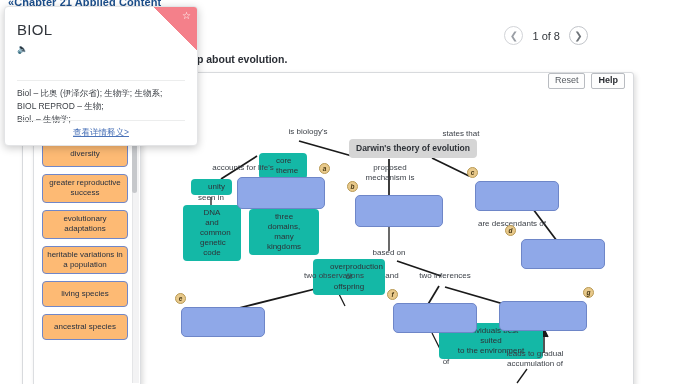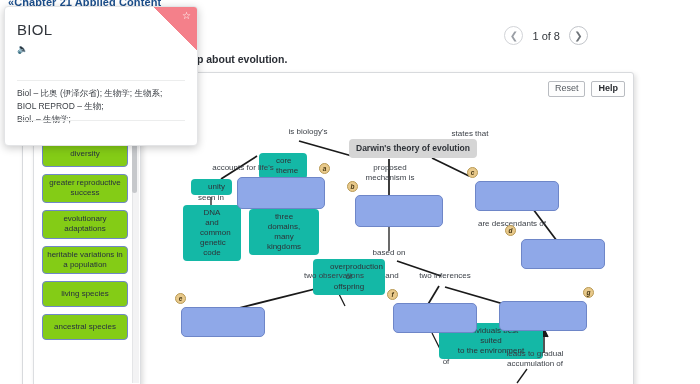--- a/index.html
+++ b/index.html
@@ -37,41 +37,41 @@
   }
 
   
   .activity-panel {
     position: absolute; left: 22px; top: 72px;
     width: 612px; height: 320px;
     border: 1px solid #d8dadd; border-radius: 3px;
     background: #fff;
     box-shadow: 2px 2px 5px rgba(0,0,0,.13);
   }
-  .panel-toolbar { position:absolute; right: 8px; top: 8px; display:flex; gap:6px; }
+  .panel-toolbar { position:absolute; right: 8px; top: 0; display:flex; gap:6px; }
   .tool-btn {
     font-size: 9px; color:#555a60; background:#fdfdfd;
     border:1px solid #b9bcc1; border-radius:2px;
     padding: 2px 6px 3px; line-height:1;
   }
   .tool-btn.help { font-weight:bold; color:#2a2d32; }
 
   
   .wordbank {
     position: absolute; left: 10px; top: 28px;
     width: 108px; height: 284px;
     border: 1px solid #dcdee1; background:#fff;
     box-shadow: 2px 2px 5px rgba(0,0,0,.14);
     overflow: hidden;
   }
   .wordbank-scroll { position:absolute; inset:0 0 0 0; padding: 6px 10px 6px 6px; }
   .wb-item {
     width: 86px; min-height: 26px;
     margin: 0 0 7px 2px;
-    background: #84cc16; border: 1px solid #7087c9;
+    background: #fdba74; border: 1px solid #7087c9;
     border-radius: 4px;
     display:flex; align-items:center; justify-content:center;
     text-align:center; font-size: 8px; color:#27303f;
     line-height: 1.3; padding: 3px 4px;
   }
   .wb-track {
     position:absolute; right:1px; top:1px; bottom:1px; width:7px;
     background:#f3f3f4; border-left:1px solid #e4e5e7;
   }
   .wb-thumb { position:absolute; right:2px; top:30px; width:5px; height:60px;
@@ -217,21 +217,21 @@
 common
 genetic code</div>
       <div class="node n-gray" style="left:100px; top:108px; width:70px;">three domains,
 many kingdoms</div>
       <div class="node n-gray" style="left:164px; top:158px; width:72px;">overproduction
 of offspring</div>
       <div class="node n-gray" style="left:290px; top:222px; width:104px;">individuals best suited
 to the environment</div>
 
       <div class="node n-link" style="left:132px; top:26px; width:54px;">is biology's</div>
-      <div class="node n-link" style="left:297px; top:28px; width:48px;">states that</div>
+      <div class="node n-link" style="left:288px; top:28px; width:48px;">states that</div>
       <div class="node n-link" style="left:212px; top:62px; width:58px;">proposed
 mechanism is</div>
       <div class="node n-link" style="left:56px; top:62px; width:76px;">accounts for life's</div>
       <div class="node n-link" style="left:44px; top:92px; width:36px;">seen in</div>
       <div class="node n-link" style="left:114px; top:95px; width:36px;">seen in</div>
       <div class="node n-link" style="left:318px; top:118px; width:90px;">are descendants of</div>
       <div class="node n-link" style="left:218px; top:147px; width:44px;">based on</div>
       <div class="node n-link" style="left:146px; top:170px; width:78px;">two observations</div>
       <div class="node n-link" style="left:232px; top:170px; width:22px;">and</div>
       <div class="node n-link" style="left:262px; top:170px; width:68px;">two inferences</div>
@@ -266,15 +266,16 @@
   <div class="dict">
     <div class="dict-corner"></div>
     <div class="dict-star">☆</div>
     <div class="dict-word">BIOL</div>
     <div class="dict-audio">🔈</div>
     <div class="dict-rule"></div>
     <div class="dict-lines" style="white-space:pre-line;">Biol – 比奥 (伊泽尔省); 生物学; 生物系;
 BIOL REPROD – 生物;
 Biol. – 生物学;</div>
     <div class="dict-rule2"></div>
+    <div class="dict-more">查看详情释义&gt;</div>
   </div>
 
 </div>
 
 </body></html>

